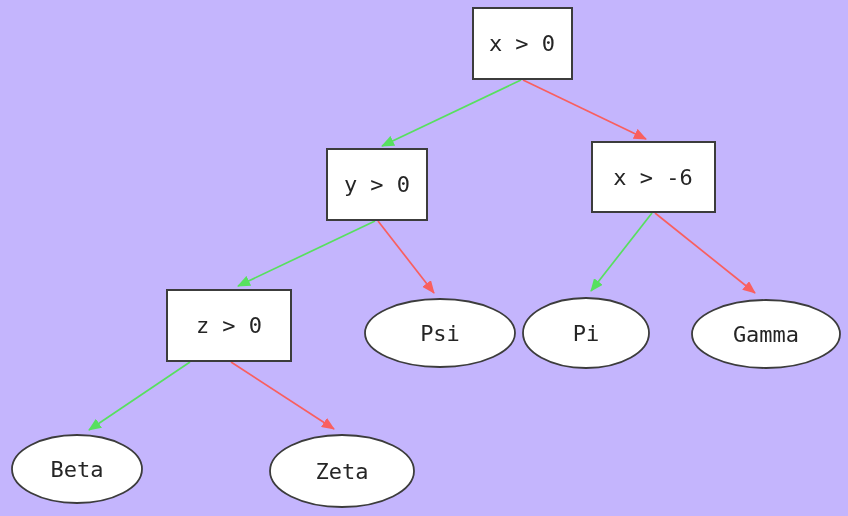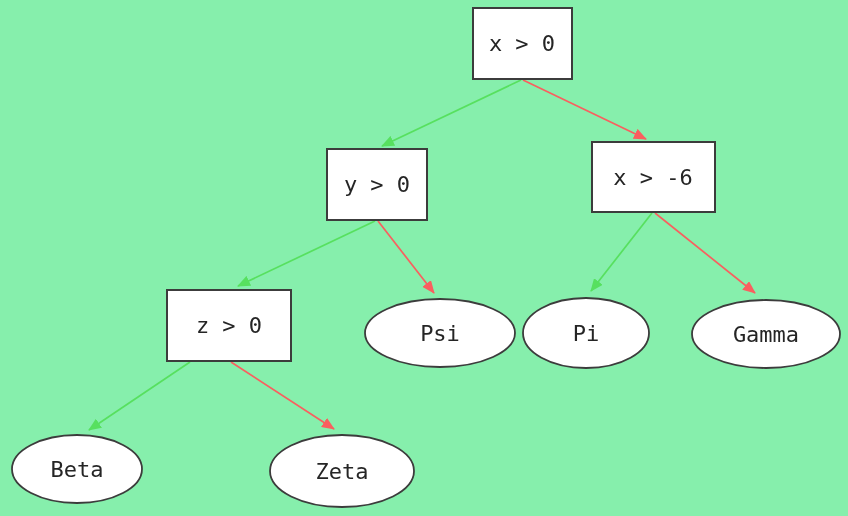--- a/index.html
+++ b/index.html
@@ -8,21 +8,21 @@
     background: #ffffff;
     width: 848px;
     height: 516px;
     overflow: hidden;
     font-family: "DejaVu Sans Mono", monospace;
   }
   #stage {
     position: relative;
     width: 848px;
     height: 516px;
-    background: #86efac;
+    background: #c4b5fd;
   }
   svg { display: block; }
   .edge {
     fill: none;
     stroke-width: 1.7;
   }
   .node-box {
     fill: #ffffff;
     stroke-width: 2;
   }

